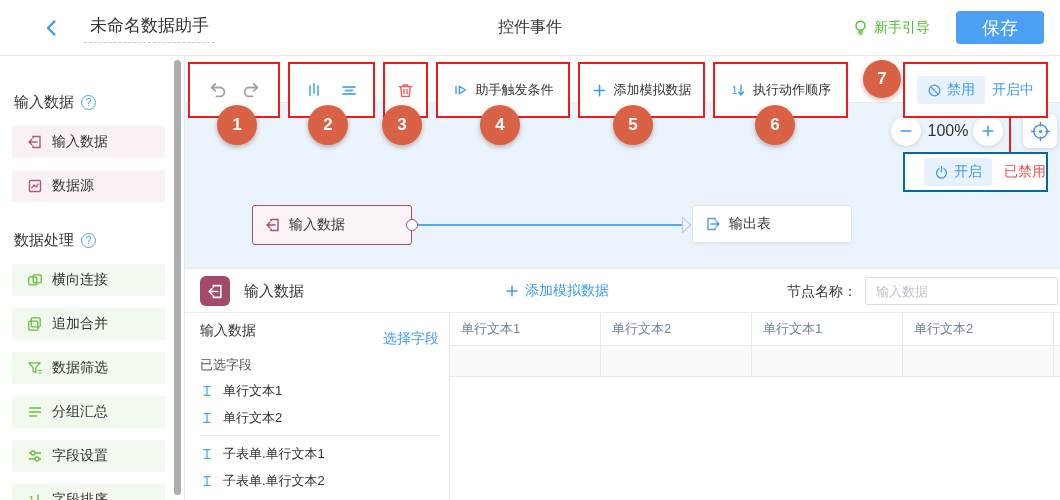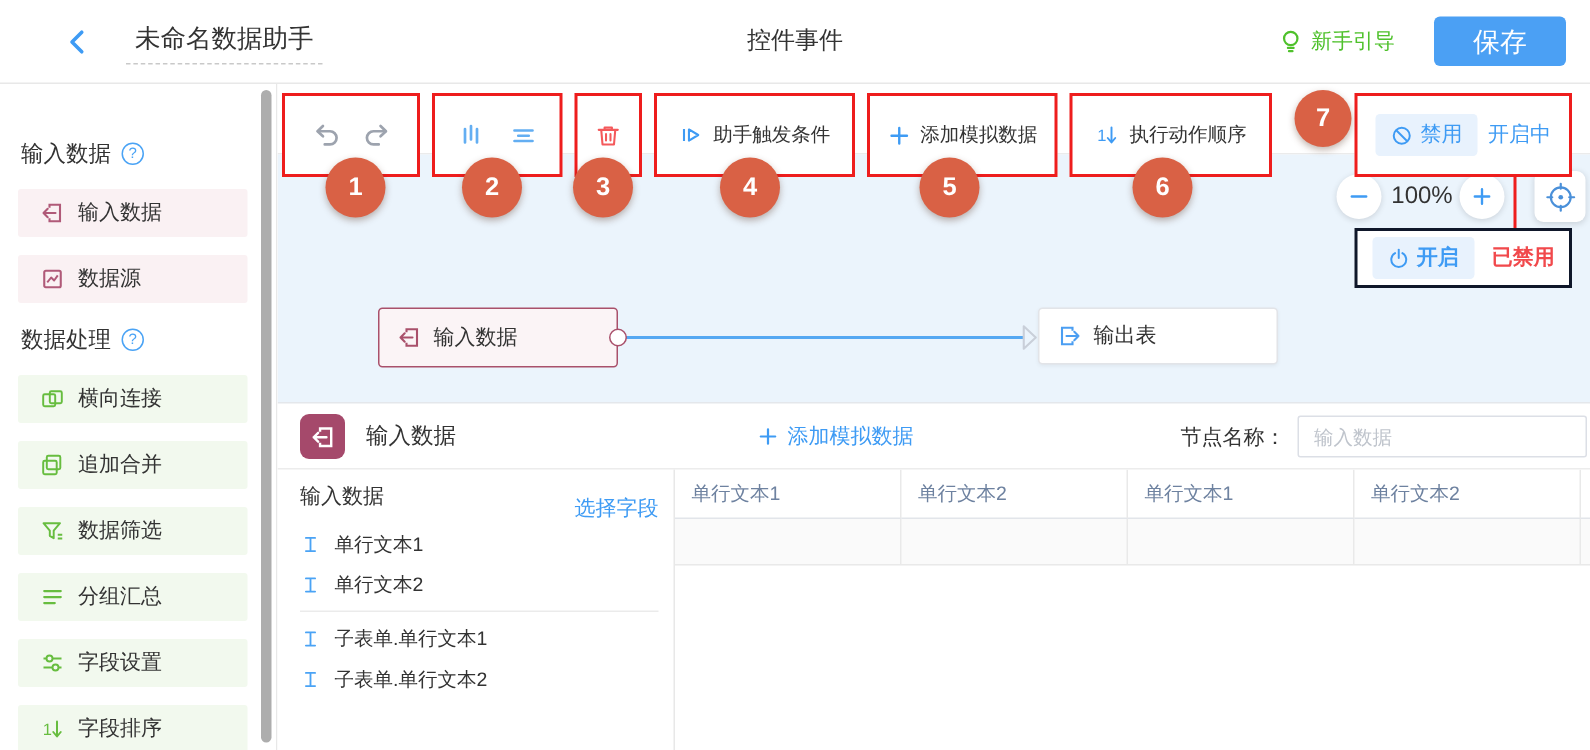--- a/index.html
+++ b/index.html
@@ -21,21 +21,21 @@
 
   
   .bdy { flex:1; display:flex; min-height:0; }
 
   
   .sidebar { width:185px; flex:0 0 185px; position:relative; background:#fff;
              border-right:1px solid #E8E8E8; overflow:hidden; }
   .sec-title { margin:0 0 0 14px; height:24px; display:flex; align-items:center; gap:7px;
                font-size:15px; color:#333; }
   .sec-title.first { margin-top:34px; }
-  .sec-title.second { margin-top:12px; }
+  .sec-title.second { margin-top:26px; }
   .qmark { width:15px; height:15px; border:1px solid #4AA3F5; border-radius:50%; color:#4AA3F5;
            font-size:10px; display:flex; align-items:center; justify-content:center; }
   .qmark::after { content:"?"; }
   .side-item { width:153px; height:32px; margin:12px 0 0 12px; border-radius:2px; display:flex;
                align-items:center; gap:9px; padding-left:15px; font-size:14px; color:#333; cursor:pointer; }
   .side-item.pink { background:#FAF1F3; }
   .side-item.pink svg { color:#B05A78; }
   .side-item.green { background:#F2F9EE; }
   .side-item.green svg { color:#67BD3F; }
   .scroll-thumb { position:absolute; right:3px; top:4px; width:7px; height:435px;
@@ -51,22 +51,22 @@
               display:flex; align-items:center; justify-content:center; gap:7px; z-index:3; }
   .anno-box .lbl { font-size:13px; color:#333; white-space:nowrap; }
   .tb-icon { display:flex; align-items:center; justify-content:center; cursor:pointer; }
   .num-circle { position:absolute; width:40px; height:40px; border-radius:50%; background:#D96145;
                 color:#fff; font-size:17px; font-weight:bold; display:flex; align-items:center;
                 justify-content:center; box-shadow:0 2px 5px rgba(80,40,20,.35); z-index:4; }
   .mini-btn { display:flex; align-items:center; gap:5px; background:#E8F2FD; color:#3E9BF4;
               font-size:14px; padding:5px 10px; border-radius:3px; cursor:pointer; }
   .status-on { color:#3E9BF4; font-size:14px; cursor:pointer; }
   .status-off { color:#F1494C; font-size:14px; cursor:pointer; }
-  .toggle2 { position:absolute; left:718px; top:96px; width:145px; height:40px; border:2px solid #0f172a;
-             background:#fff; display:flex; align-items:center; justify-content:center; gap:12px; z-index:3;font-weight:bold; }
+  .toggle2 { position:absolute; left:718px; top:96px; width:145px; height:40px; border:2px solid #0369a1;
+             background:#fff; display:flex; align-items:center; justify-content:flex-end; gap:12px; z-index:3; }
   .red-line { position:absolute; left:824px; top:46px; width:2px; height:50px; background:#EE1D1D; z-index:2; }
 
   .zbtn { position:absolute; width:30px; height:30px; border-radius:50%; background:#fff;
           box-shadow:0 1px 4px rgba(0,0,0,.14); display:flex; align-items:center; justify-content:center;
           color:#3E9BF4; cursor:pointer; z-index:2; }
   .zoom-label { position:absolute; left:738px; top:60px; width:50px; height:30px; line-height:30px;
                 text-align:center; font-size:16px; color:#333; z-index:2; }
   .fit-btn { position:absolute; left:838px; top:58px; width:34px; height:34px; border-radius:6px;
              background:#fff; box-shadow:0 1px 4px rgba(0,0,0,.14); display:flex; align-items:center;
              justify-content:center; color:#4A90D9; cursor:pointer; z-index:2; }
@@ -369,20 +369,21 @@
           </span>
           <span class="nn-label">节点名称：</span>
           <input class="nn-input" type="text" placeholder="输入数据" style="">
         </div>
         <div class="pbody">
           <div class="fields">
             <div class="frow1">
               <span class="ftitle">输入数据</span>
               <span class="fselect">选择字段</span>
             </div>
+            <div class="fgroup">已选字段</div>
             <div class="fitem">
               <svg width="14" height="14" viewBox="0 0 16 16">
                   <path d="M4.5 3 h7 M8 3 v10 M4.5 13 h7" fill="none" stroke="currentColor" stroke-width="1.4" stroke-linecap="round"></path>
                 </svg>
               <span>单行文本1</span>
             </div>
             <div class="fitem">
               <svg width="14" height="14" viewBox="0 0 16 16">
                   <path d="M4.5 3 h7 M8 3 v10 M4.5 13 h7" fill="none" stroke="currentColor" stroke-width="1.4" stroke-linecap="round"></path>
                 </svg>

